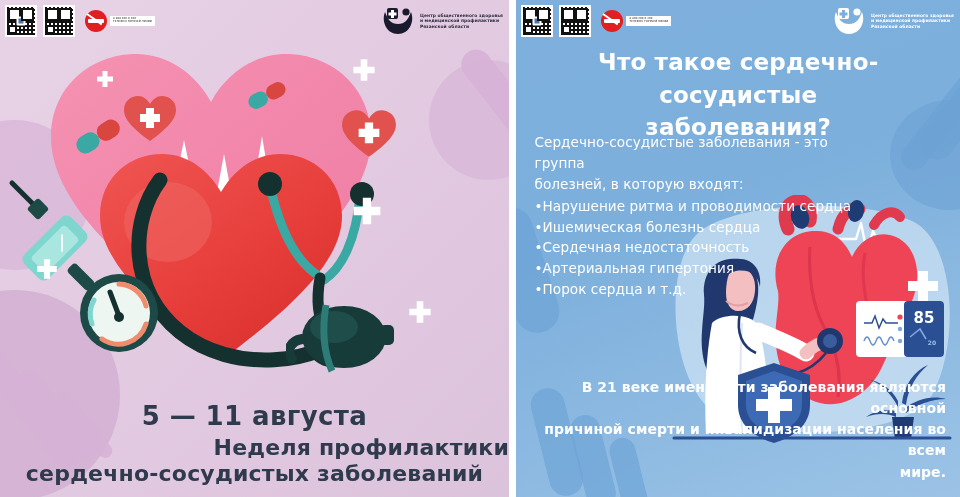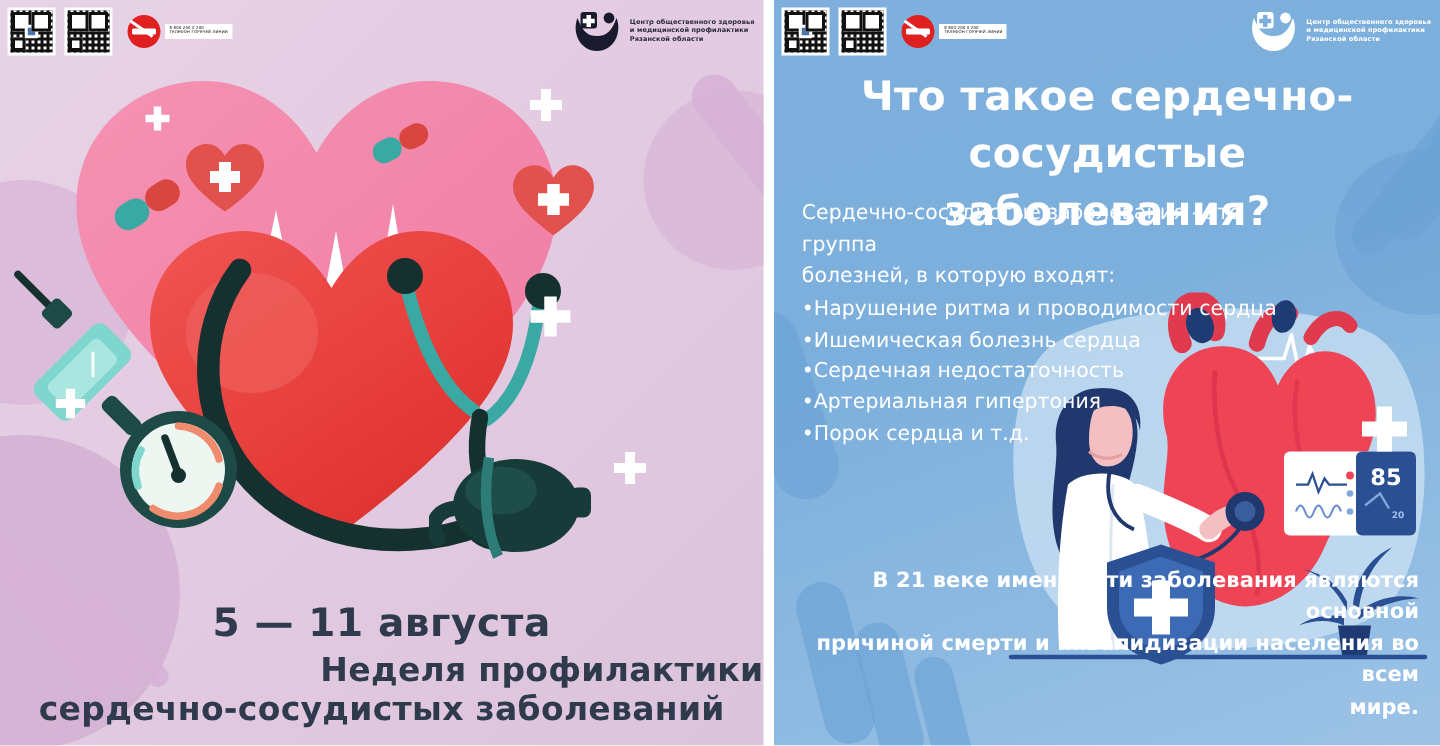--- a/index.html
+++ b/index.html
@@ -106,21 +106,21 @@
 
   
   .r-wave { position:absolute; background:#6ba3d6; opacity:.65; border-radius:50px; }
   .r-blob { position:absolute; background:#6ba1d4; opacity:.55; border-radius:50%; }
   .r-ill { position:absolute; right:0px; bottom:52px; width:300px; height:250px; }
 
   
   .r-title {
     position:absolute; top:46px; left:0; right:0; z-index:30;
     text-align:center; color:#ffffff; font-weight:bold;
-    font-size:27px; line-height:1.42; letter-spacing:.2px;
+    font-size:23px; line-height:1.42; letter-spacing:.2px;
     padding:0 18px;
   }
   .r-body {
     position:absolute; top:132px; left:18px; z-index:30; width:330px;
     color:#ffffff; font-weight:normal; font-size:13.6px; line-height:1.52;
     letter-spacing:.05px;
   }
   .r-body .r-lead { margin-bottom:1px; }
   .r-body .r-bullet { white-space:nowrap; }
   .r-foot {

